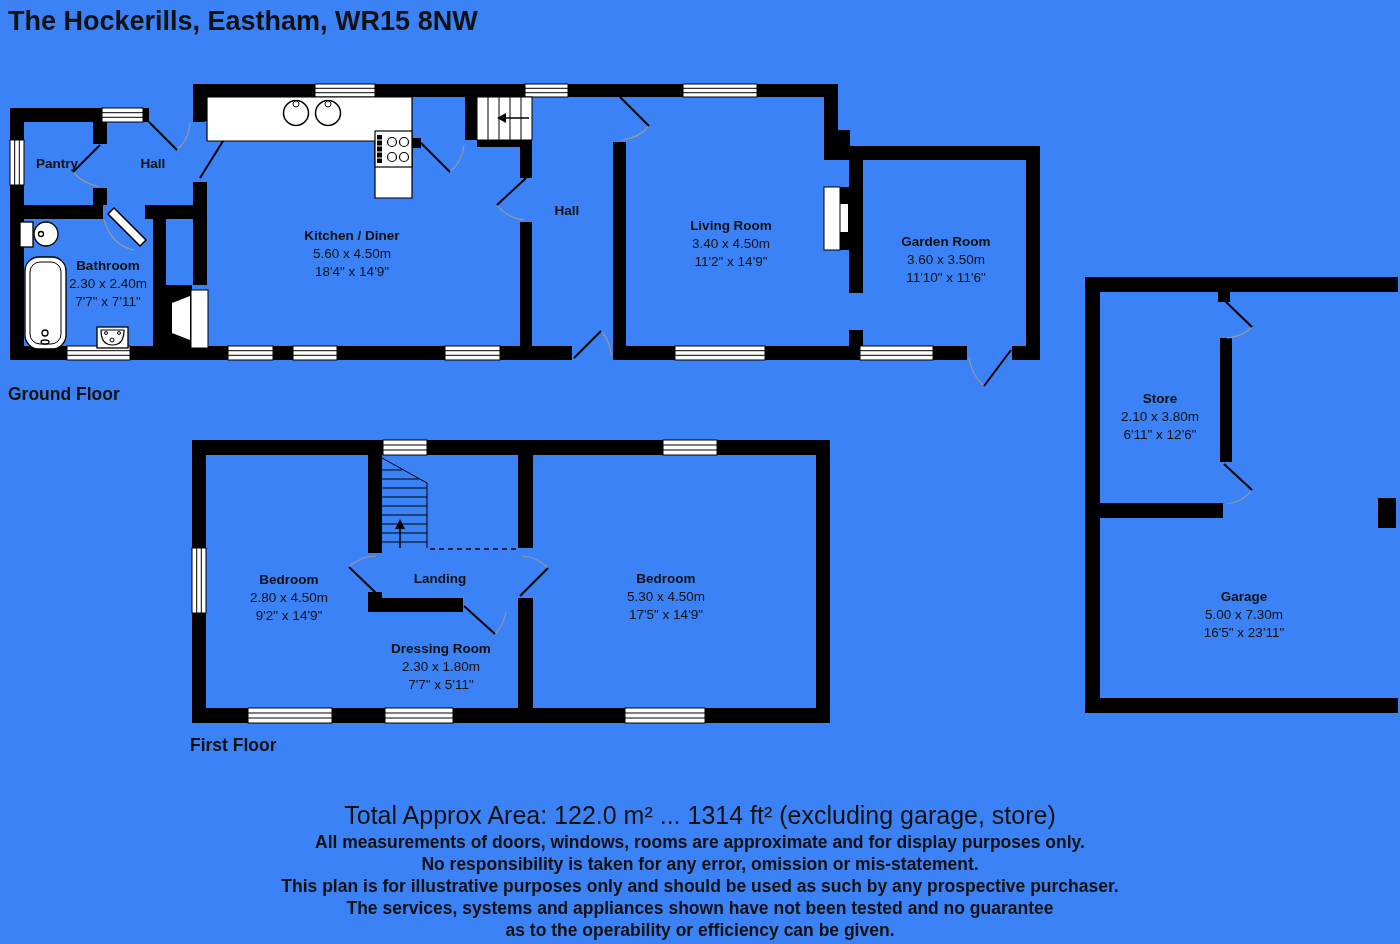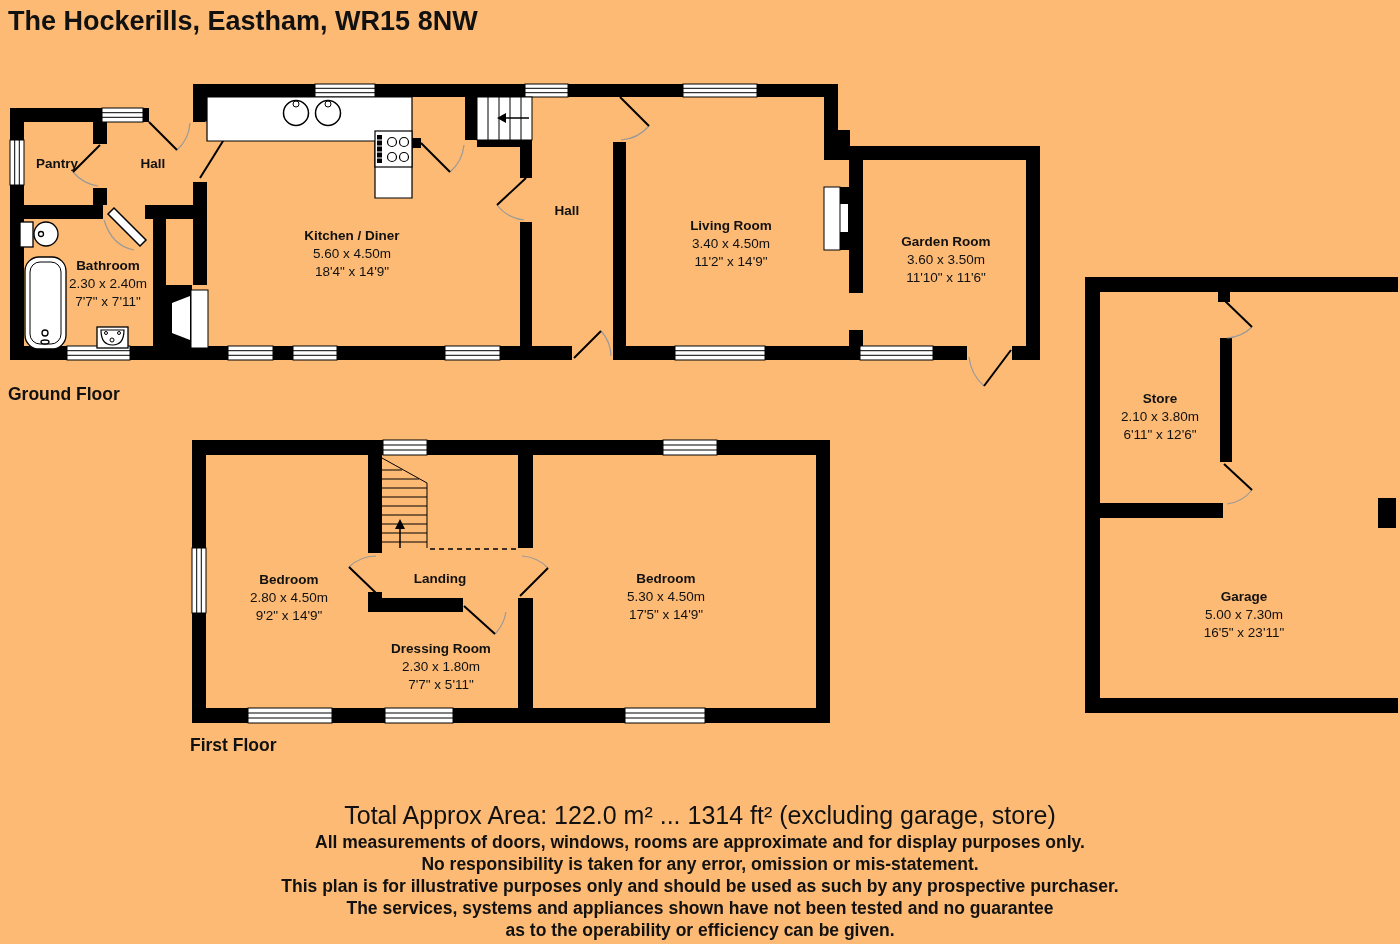--- a/index.html
+++ b/index.html
@@ -1,16 +1,16 @@
 <!DOCTYPE html>
 <html><head>
 <meta charset="utf-8">
 <style>
   html,body{margin:0;padding:0;background:#ffffff;}
-  .page{position:relative;width:1400px;height:944px;background:#fdba74;overflow:hidden;}
+  .page{position:relative;width:1400px;height:944px;background:#3b82f6;overflow:hidden;}
   svg{display:block;}
   text{font-family:"Liberation Sans","DejaVu Sans",sans-serif;fill:#111;}
   .ttl{font-size:27px;font-weight:bold;}
   .fl{font-size:17.5px;font-weight:bold;}
   .rn{font-size:13.5px;font-weight:bold;text-anchor:middle;}
   .rd{font-size:13.5px;text-anchor:middle;}
   .f1{font-size:25px;text-anchor:middle;}
   .fb{font-size:17.5px;font-weight:bold;text-anchor:middle;}
   .win rect{fill:#fff;stroke:#000;stroke-width:1;}
   .win line{stroke:#000;stroke-width:1;}

